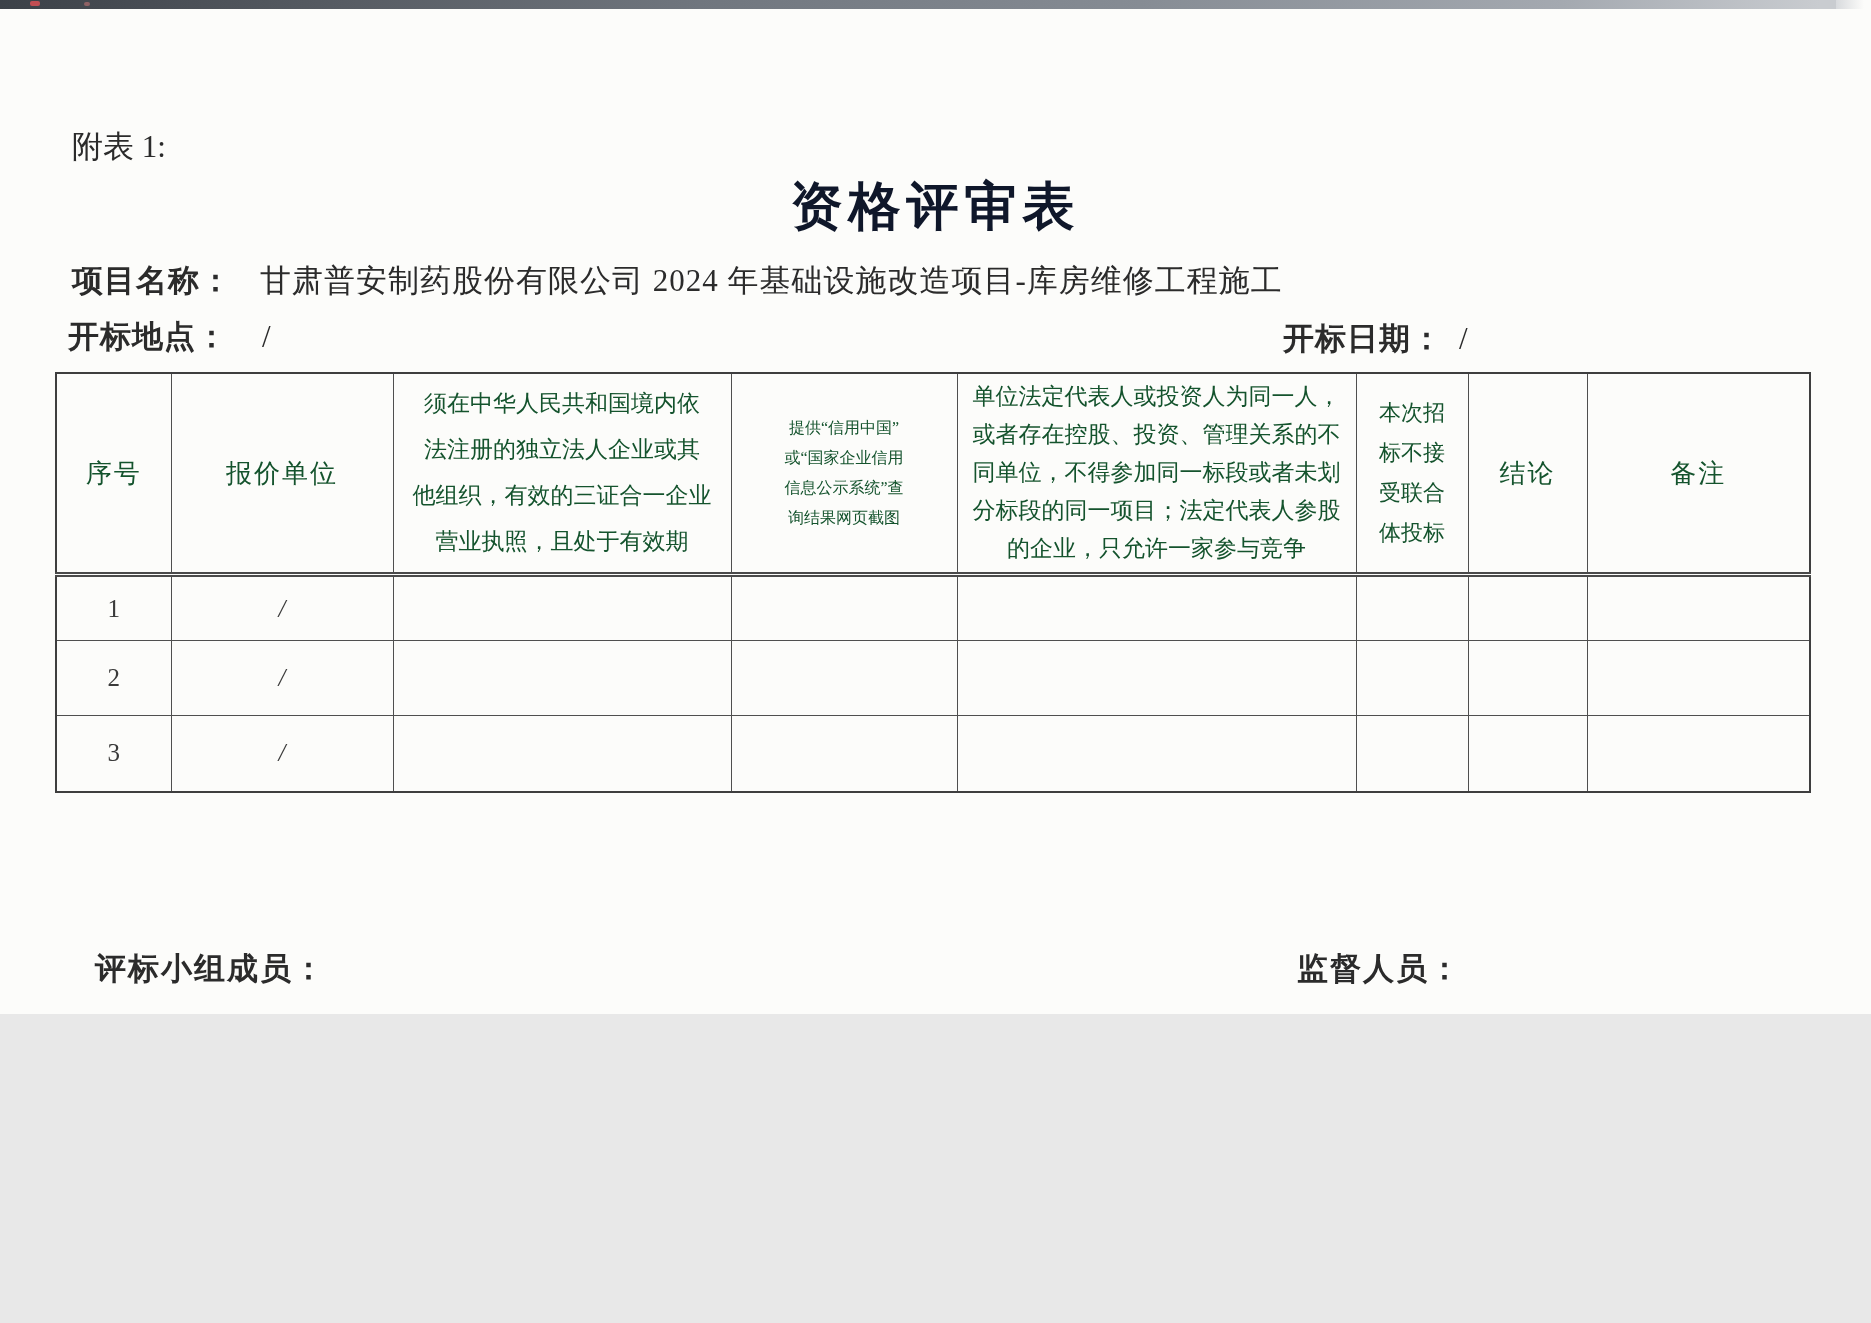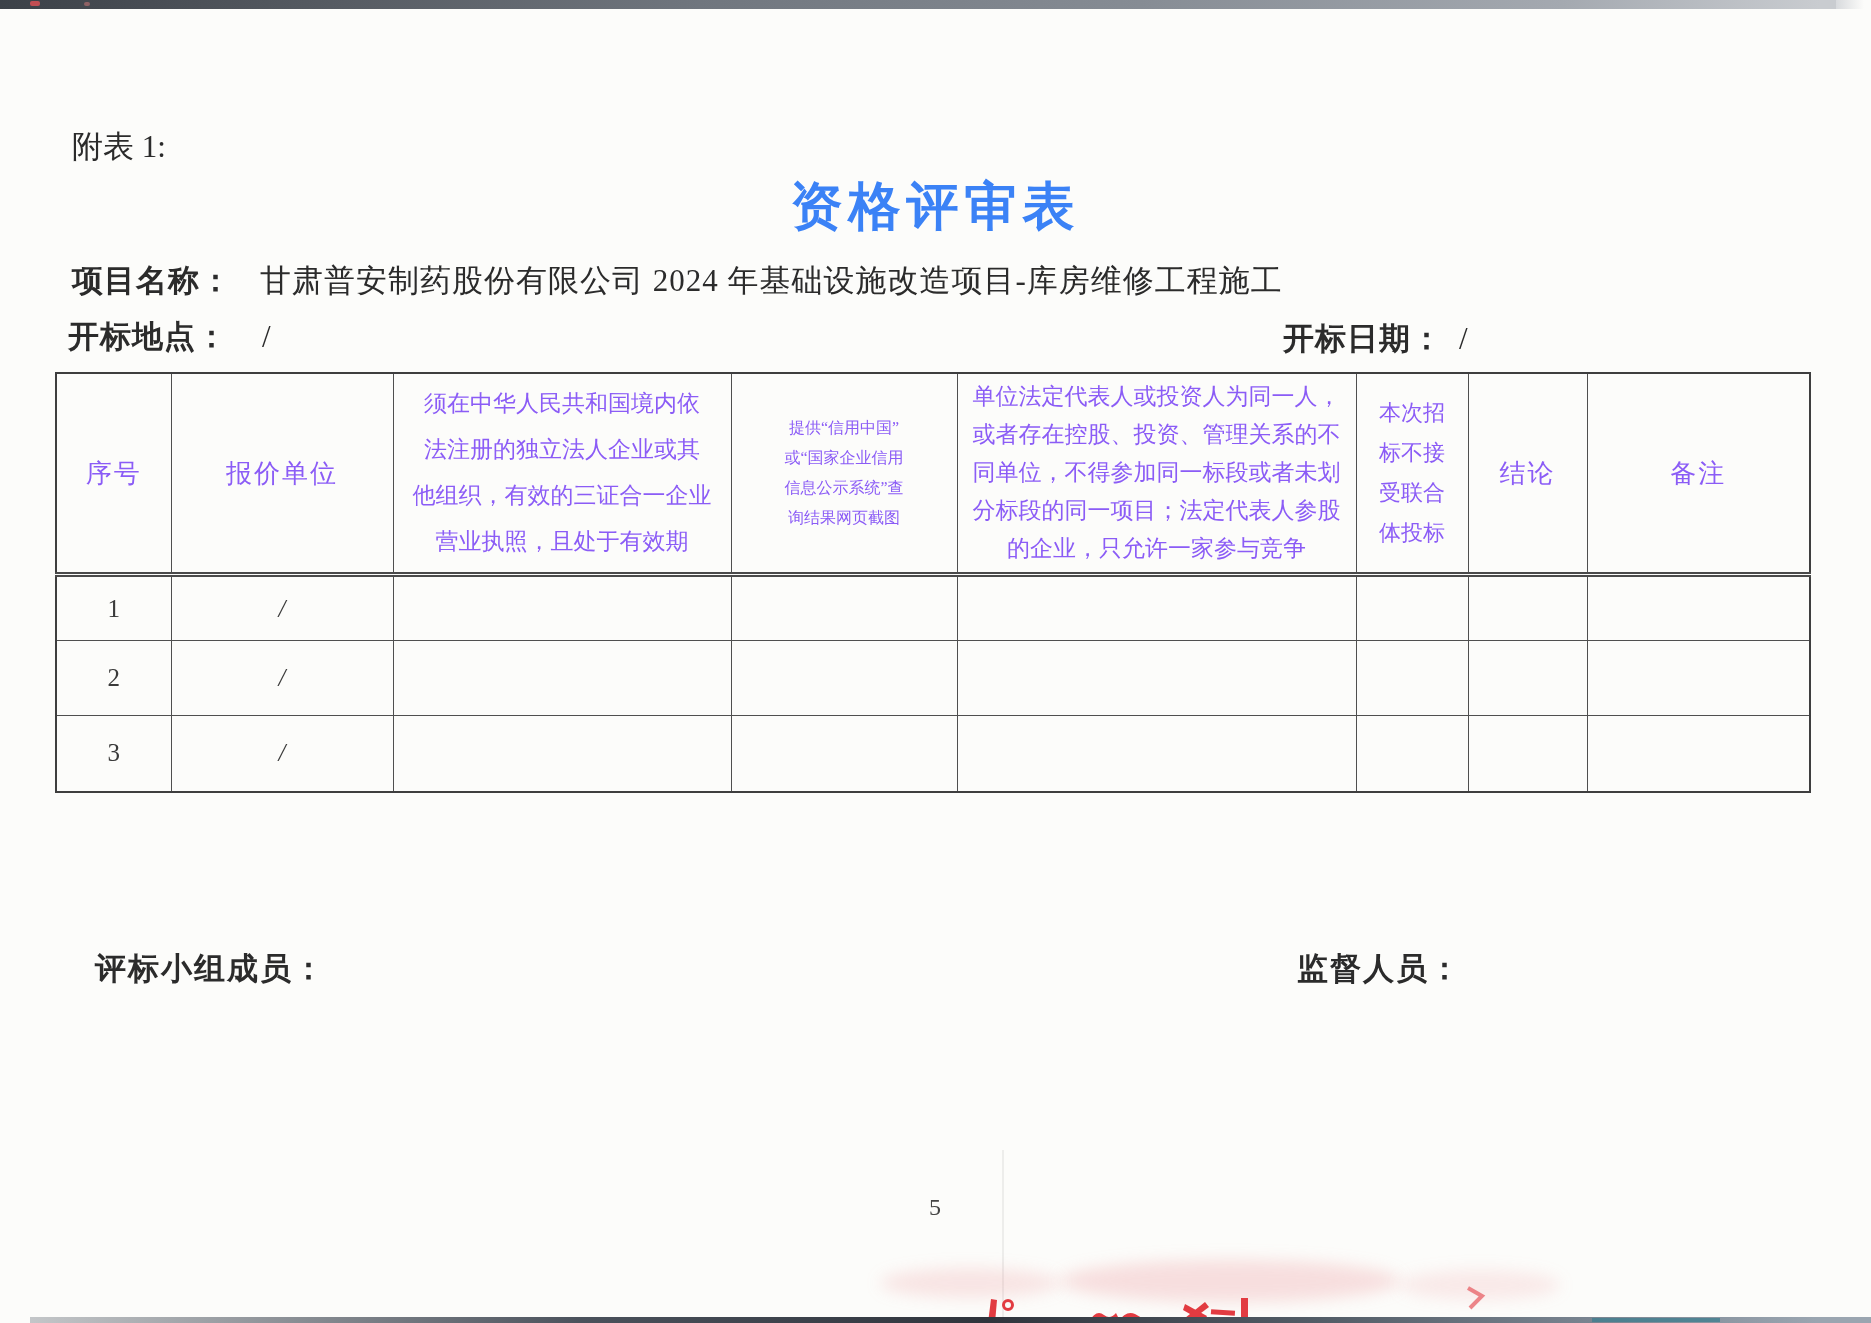--- a/index.html
+++ b/index.html
@@ -1,18 +1,18 @@
 <!DOCTYPE html>
 <html><head>
 <meta charset="utf-8">
 <style>
   html,body{margin:0;padding:0;background:#e8e8e8;}
   .page{
     position:relative;
-    width:1871px;height:1323px;
+    width:1871px;height:1014px;
     background:#fcfcfa;
     overflow:hidden;
     font-family:"Liberation Serif", serif;
     color:#2b2b2b;
   }
   
   .scan-top{
     position:absolute;left:0;top:0;width:1838px;height:9px;
     background:linear-gradient(90deg,#3c4148 0%,#565b62 18%,#70767e 38%,#868c94 62%,#a4a9b0 85%,#c9ccd0 99%);
   }
@@ -39,40 +39,40 @@
   .smudge{position:absolute;filter:blur(8px);border-radius:50%;}
   .smudge.m1{left:880px;top:1268px;width:180px;height:30px;background:rgba(233,120,125,.18);}
   .smudge.m2{left:1060px;top:1260px;width:340px;height:42px;background:rgba(233,120,125,.22);}
   .smudge.m3{left:1400px;top:1270px;width:160px;height:30px;background:rgba(233,120,125,.14);}
   .frag{position:absolute;}
   
   .appendix{position:absolute;left:72px;top:128px;font-size:31px;line-height:38px;}
   .doc-title{
     position:absolute;left:0;top:172px;width:1871px;
     text-align:center;font-size:52px;font-weight:bold;letter-spacing:6px;
-    color:#3b82f6;margin:0;
+    color:#0f172a;margin:0;
   }
   .meta{position:absolute;font-size:31px;line-height:38px;white-space:nowrap;}
   .meta .lbl{font-weight:bold;letter-spacing:1px;}
   .meta.project{left:72px;top:262px;}
   .meta.project .val{margin-left:28px;letter-spacing:1px;}
   .meta.place{left:68px;top:318px;}
   .meta.place .val{margin-left:34px;}
   .meta.date{left:1283px;top:320px;}
   .meta.date .val{margin-left:16px;}
   
   table.qual{
     position:absolute;left:55px;top:372px;
     border-collapse:collapse;table-layout:fixed;width:1754px;
     background:transparent;
   }
   table.qual th, table.qual td{
     border:1px solid #4f4f4f;
     text-align:center;vertical-align:middle;
-    font-weight:normal;color:#8b5cf6;
+    font-weight:normal;color:#14532d;
     padding:4px 8px;box-sizing:border-box;
   }
   table.qual{border:2px solid #3e3e3e;}
   table.qual thead tr{height:196px;}
   table.qual thead th{border-bottom:5px double #4a4a4a;}
   tr.r1{height:66px;} tr.r2{height:75px;} tr.r3{height:76px;}
   .th-plain{font-size:26px;letter-spacing:2px;}
   .th-long{font-size:23px;white-space:pre-line;}
   .th-c3{line-height:46px;}
   .th-c4{line-height:30px;font-size:16px;}

